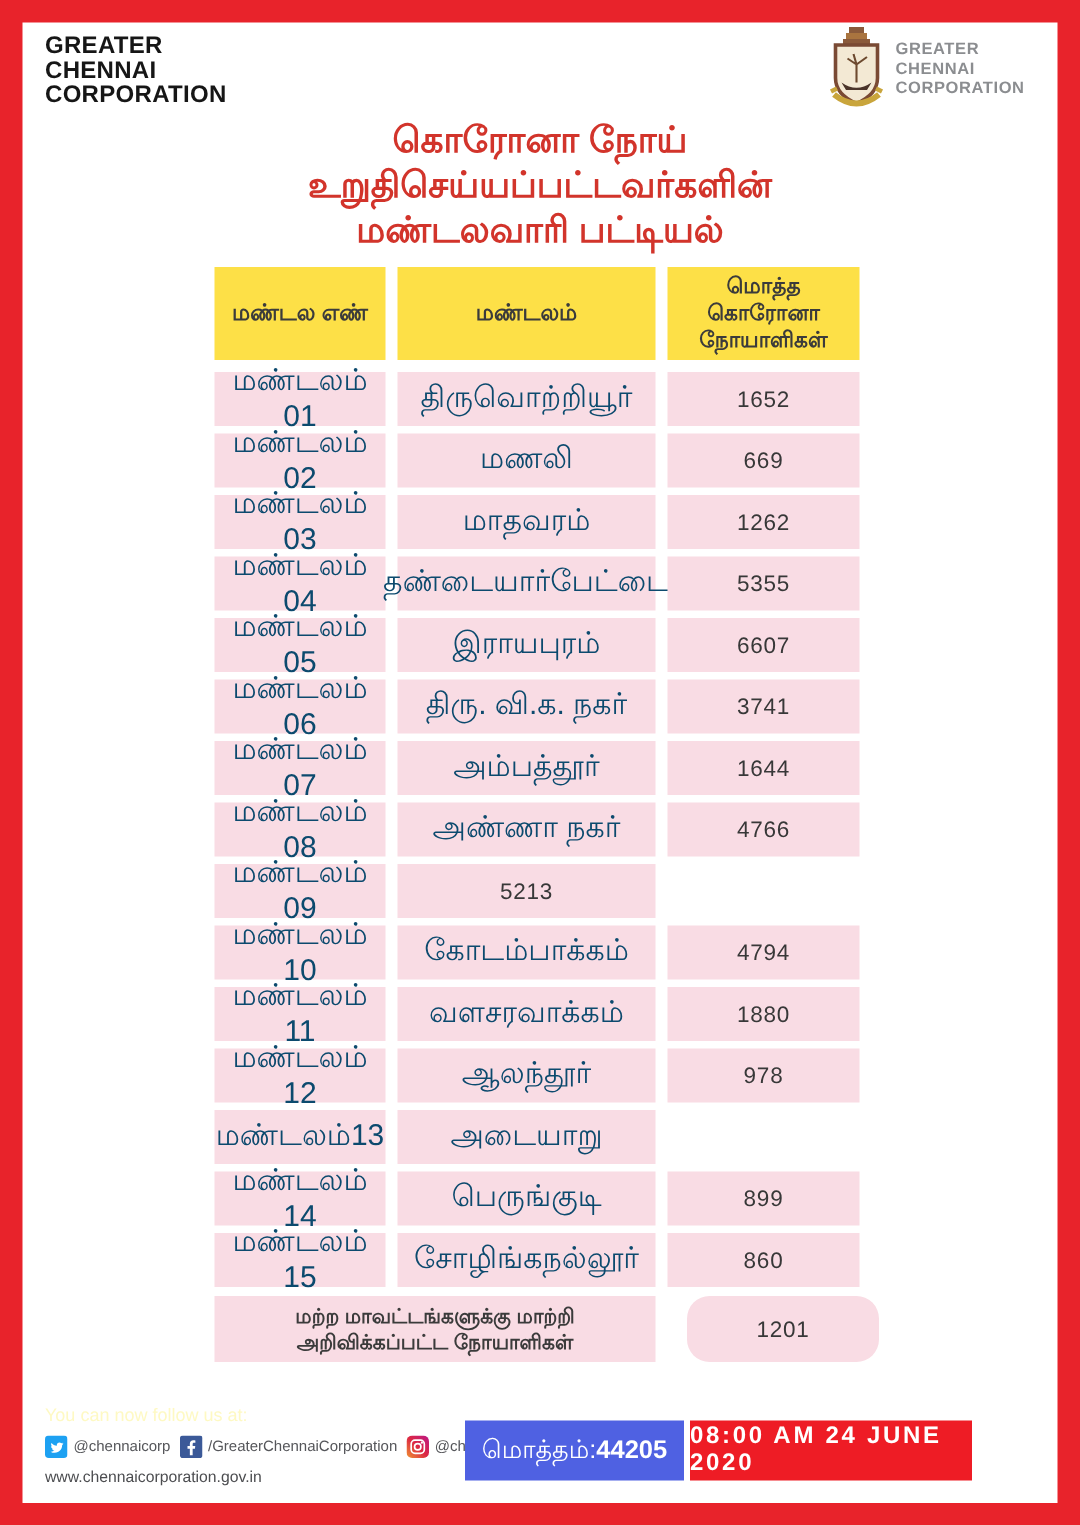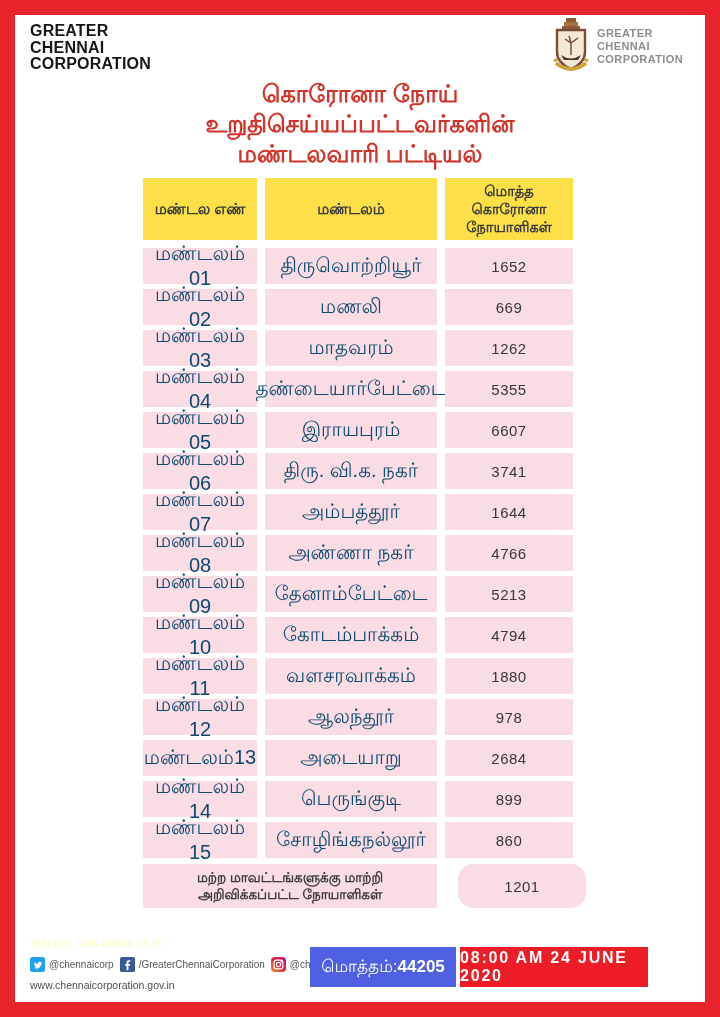--- a/index.html
+++ b/index.html
@@ -158,42 +158,40 @@
           <div class="tcell">அம்பத்தூர்</div>
           <div class="tcell num">1644</div>
         </div>
         <div class="trow">
           <div class="tcell">மண்டலம் 08</div>
           <div class="tcell">அண்ணா நகர்</div>
           <div class="tcell num">4766</div>
         </div>
         <div class="trow">
           <div class="tcell">மண்டலம் 09</div>
-          <div class="tcell">தேனாம்பேட்டை</div>
           <div class="tcell num">5213</div>
         </div>
         <div class="trow">
           <div class="tcell">மண்டலம் 10</div>
           <div class="tcell">கோடம்பாக்கம்</div>
           <div class="tcell num">4794</div>
         </div>
         <div class="trow">
           <div class="tcell">மண்டலம் 11</div>
           <div class="tcell">வளசரவாக்கம்</div>
           <div class="tcell num">1880</div>
         </div>
         <div class="trow">
           <div class="tcell">மண்டலம் 12</div>
           <div class="tcell">ஆலந்தூர்</div>
           <div class="tcell num">978</div>
         </div>
         <div class="trow">
           <div class="tcell">மண்டலம்13</div>
           <div class="tcell">அடையாறு</div>
-          <div class="tcell num">2684</div>
         </div>
         <div class="trow">
           <div class="tcell">மண்டலம் 14</div>
           <div class="tcell">பெருங்குடி</div>
           <div class="tcell num">899</div>
         </div>
         <div class="trow">
           <div class="tcell">மண்டலம் 15</div>
           <div class="tcell">சோழிங்கநல்லூர்</div>
           <div class="tcell num">860</div>

